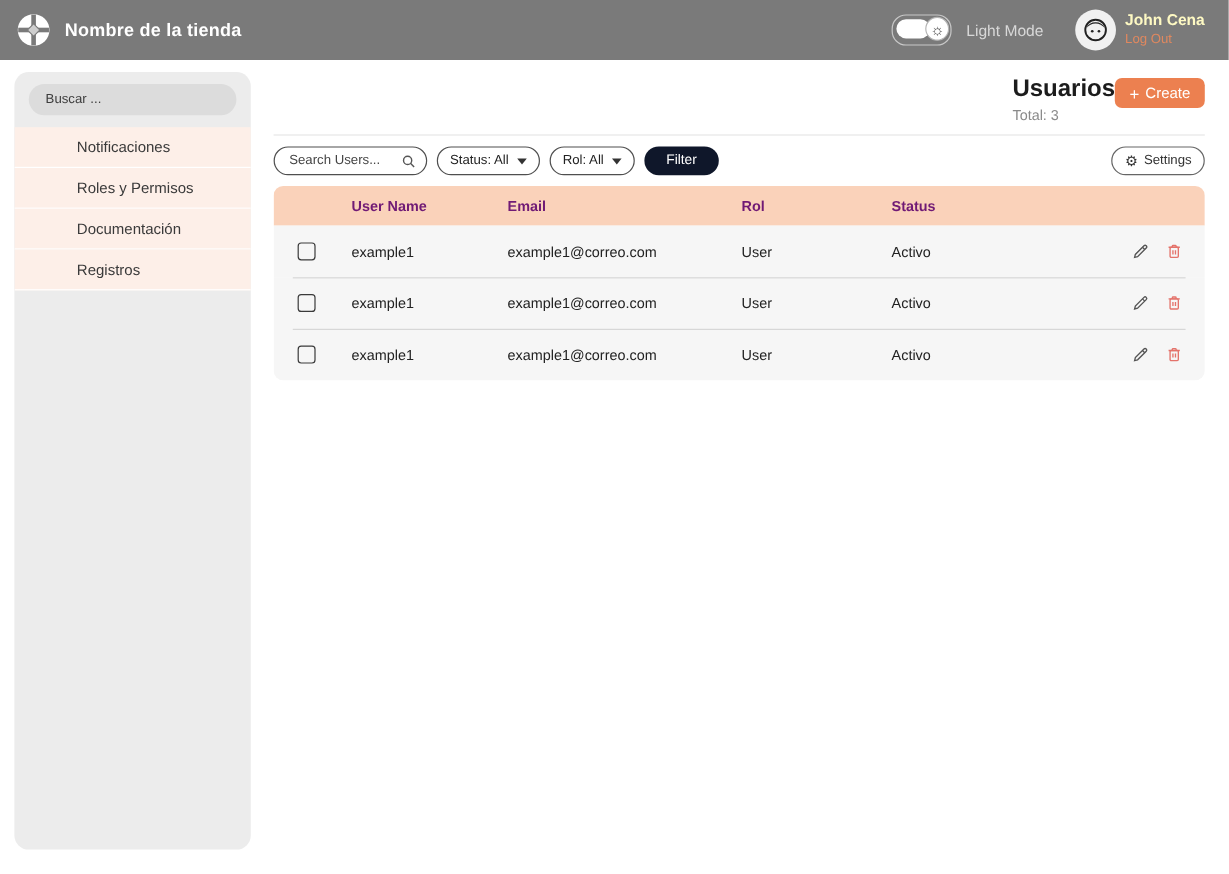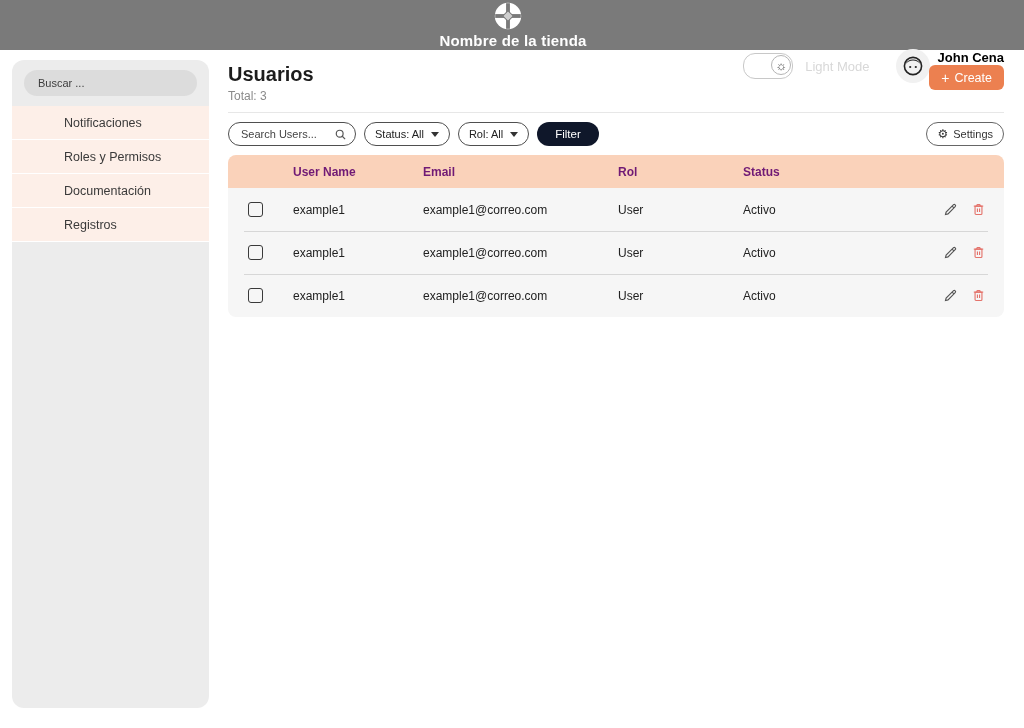--- a/index.html
+++ b/index.html
@@ -3,47 +3,47 @@
 <meta charset="utf-8">
 <style>
   html,body{margin:0;padding:0;}
   body{
     width:1024px;height:728px;position:relative;overflow:hidden;
     background:#ffffff;font-family:"Liberation Sans", sans-serif;
     -webkit-font-smoothing:antialiased;
   }
   
   .topbar{position:absolute;top:0;left:0;width:1024px;height:50px;background:#7a7a7a;
-    display:flex;align-items:center;padding:0 20px 0 12px;box-sizing:border-box;flex-direction:column;}
+    display:flex;align-items:center;padding:0 20px 0 12px;box-sizing:border-box;}
   .brand{color:#fff;font-weight:700;font-size:15px;margin-left:10px;letter-spacing:.2px;}
   .topbar-right{margin-left:auto;display:flex;align-items:center;}
   .toggle{width:48px;height:24px;border:1px solid #c8c8c8;border-radius:12px;position:relative;cursor:pointer;flex:none;}
   .toggle-fill{position:absolute;left:3px;top:3px;width:28px;height:16px;background:#fff;border-radius:8px;}
   .toggle-knob{position:absolute;right:1px;top:1px;width:20px;height:20px;background:#fff;border:1px solid #b5b5b5;
     border-radius:50%;display:flex;align-items:center;justify-content:center;font-size:13px;color:#555;line-height:1;box-sizing:border-box;}
   .lm-label{color:#d8d8d8;font-size:13px;margin:0 26px 0 12px;}
   .avatar{width:34px;height:34px;background:#f1f1f1;border-radius:50%;display:flex;align-items:center;justify-content:center;flex:none;}
   .user-stack{margin-left:8px;display:flex;flex-direction:column;line-height:1.3;}
-  .user-name{color:#000000;font-size:13px;font-weight:700;}
+  .user-name{color:#fef9c3;font-size:13px;font-weight:700;}
   .logout{color:#e0885f;font-size:11px;font-weight:400;cursor:pointer;}
   
   .sidebar{position:absolute;left:12px;top:60px;width:197px;height:648px;background:#ececec;
     border-radius:12px;overflow:hidden;}
   .sidebar-search{display:block;margin:10px 12px 0;width:173px;height:26px;background:#dcdcdc;border:none;
     border-radius:13px;padding:0 14px;box-sizing:border-box;font-size:11px;color:#333;outline:none;
     font-family:"Liberation Sans", sans-serif;}
   .sidebar-search::placeholder{color:#3c3c3c;opacity:1;}
   .nav{margin-top:10px;}
   .nav-item{height:34px;display:flex;align-items:center;border-bottom:1px solid #fff;box-sizing:border-box;
     position:relative;cursor:pointer;}
   .nav-item.sub{background:#fdefe8;padding-left:52px;}
   .nav-label{font-size:12.5px;color:#3a3a3a;}
   
   .main{position:absolute;left:228px;top:50px;width:776px;}
-  .title-row{display:flex;align-items:flex-start;justify-content:space-between;padding-top:13px;}
+  .title-row{display:flex;align-items:flex-start;justify-content:flex-end;padding-top:13px;}
   .page-title{font-size:20px;font-weight:600;color:#1c1c1c;}
   .total{font-size:12px;color:#8a8a8a;margin-top:3px;}
   .create-btn{background:#ec8050;color:#fff;border:none;border-radius:6px;height:25px;padding:0 12px;
     font-size:12.5px;display:flex;align-items:center;gap:5px;margin-top:2px;cursor:pointer;
     font-family:"Liberation Sans", sans-serif;}
   .create-plus{font-size:14px;line-height:1;}
   .divider{height:1px;background:#e7e7e7;margin-top:9px;}
   .filter-row{display:flex;align-items:flex-start;margin-top:9px;height:24px;}
   .f-search{width:128px;height:24px;border:1.5px solid #4f4f4f;border-radius:12px;display:flex;align-items:center;
     box-sizing:border-box;padding:0 8px 0 10px;background:#fff;}

